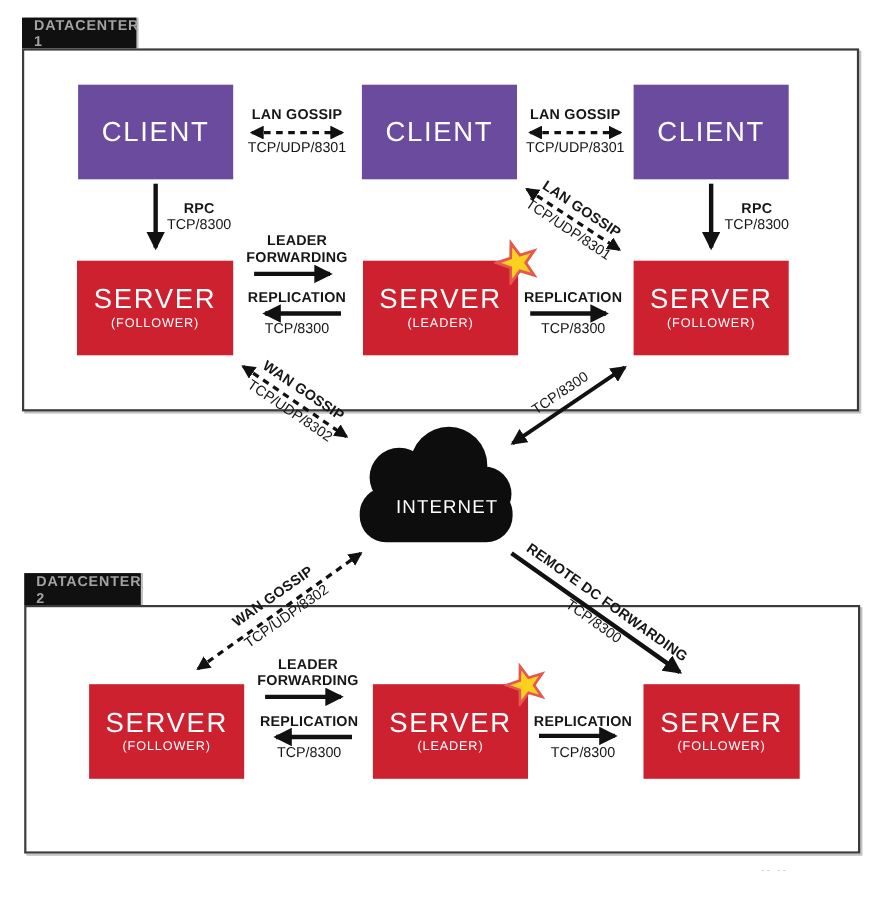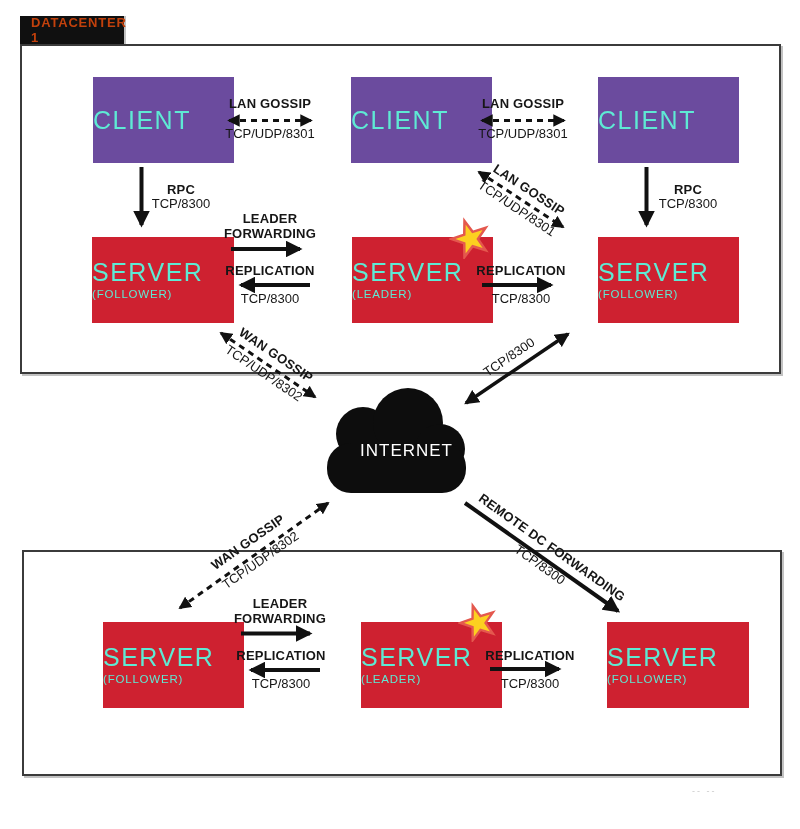--- a/index.html
+++ b/index.html
@@ -1,25 +1,25 @@
 <!DOCTYPE html>
 <html style="--purple: #6b4b9e; --red: #ce2130; --cloud: #0d0d0d; --star_fill: #fcd020; --star_stroke: #e4584e; --panel_border: #3b3b3b;"><head>
 <meta charset="utf-8">
 <style>
   html,body{margin:0;padding:0;background:#ffffff;}
   body{width:800px;height:829px;position:relative;font-family:"Liberation Sans",sans-serif;color:#111;}
   .canvas{position:absolute;left:0;top:0;width:800px;height:829px;overflow:hidden;}
 
   
   .panel{position:absolute;border:2px solid #3b3b3b;box-shadow:2px 2px 0 rgba(120,120,120,.45);background:transparent;}
-  .tab{position:absolute;background:#101010;color:#c2410c;display:flex;align-items:center;
+  .tab{position:absolute;background:#101010;color:#a3a3a3;display:flex;align-items:center;
        padding-left:11px;font-size:13px;font-weight:700;letter-spacing:.8px;box-shadow:2px 0 0 rgba(120,120,120,.45);}
 
   
-  .node{position:absolute;display:flex;flex-direction:column;align-items:flex-start;justify-content:center;color:#5eead4;margin-left:22px;}
+  .node{position:absolute;display:flex;flex-direction:column;align-items:center;justify-content:center;color:#ffffff;}
   .client{background:var(--purple,#6b4b9e);}
   .server{background:var(--red,#ce2130);}
   .node-label{font-size:25px;font-weight:400;letter-spacing:1.5px;line-height:1;}
   .node-role{font-size:11.5px;font-weight:400;letter-spacing:.8px;margin-top:4px;line-height:1;}
 
   
   .edge-title,.edge-port{position:absolute;font-size:13px;white-space:nowrap;line-height:13px;color:#161616;}
   .edge-title{font-weight:700;letter-spacing:.2px;}
   .edge-port{font-weight:400;}
   .hcenter{transform:translateX(-50%);text-align:center;}
@@ -41,20 +41,23 @@
 <body>
 
 <div class="canvas">
 
   <div class="panels">
     <div class="tab" style="left:20px;top:16px;width:93px;height:28px;">
       <span>DATACENTER 1</span>
     </div>
     <div class="panel" style="left:20px;top:44px;width:757px;height:326px;"></div>
 
+    <div class="tab" style="left:22px;top:521px;width:95px;height:29px;">
+      <span>DATACENTER 2</span>
+    </div>
     <div class="panel" style="left:22px;top:550px;width:756px;height:222px;"></div>
 
     <div class="watermark" style="left:692px;top:786px;">-- --</div>
   </div>
 
   <div class="nodes">
 
     <div class="node client" style="left:71px;top:77px;width:141px;height:86px;">
       <div class="node-label">CLIENT</div>
     </div>
@@ -131,21 +134,21 @@
     <line x1="490" y1="669" x2="559" y2="669" stroke="#111" stroke-width="4" marker-end="url(#ah)"></line>
   </svg>
 
   <svg class="star" style="left:449px;top:217px;" width="42" height="42" viewBox="0 0 40 40">
     <polygon transform="rotate(-18 20 20)" points="20,3 24.2,15.2 37.1,15.4 26.9,23.2 30.6,35.6 20,28.2 9.4,35.6 13.2,23.2 2.9,15.4 15.8,15.2" style="fill:var(--star_fill,#fcd020);stroke:var(--star_stroke,#e4584e);stroke-width:2.4;" stroke-linejoin="miter"></polygon>
   </svg>
   <svg class="star" style="left:458px;top:602px;" width="40" height="40" viewBox="0 0 40 40">
     <polygon transform="rotate(-18 20 20)" points="20,3 24.2,15.2 37.1,15.4 26.9,23.2 30.6,35.6 20,28.2 9.4,35.6 13.2,23.2 2.9,15.4 15.8,15.2" style="fill:var(--star_fill,#fcd020);stroke:var(--star_stroke,#e4584e);stroke-width:2.4;" stroke-linejoin="miter"></polygon>
   </svg>
 
-  <div class="cloud-label" style="left:360px;top:441px;">INTERNET</div>
+  <div class="cloud-label" style="left:360px;top:451px;">INTERNET</div>
 
   <div class="labels">
 
     <div class="edge-title hcenter" style="left:270px;top:97px;">LAN GOSSIP</div>
     <div class="edge-port hcenter" style="left:270px;top:127px;">TCP/UDP/8301</div>
 
     <div class="edge-title hcenter" style="left:523px;top:97px;">LAN GOSSIP</div>
     <div class="edge-port hcenter" style="left:523px;top:127px;">TCP/UDP/8301</div>
 
     <div class="edge-title hcenter" style="left:181px;top:183px;">RPC</div>

